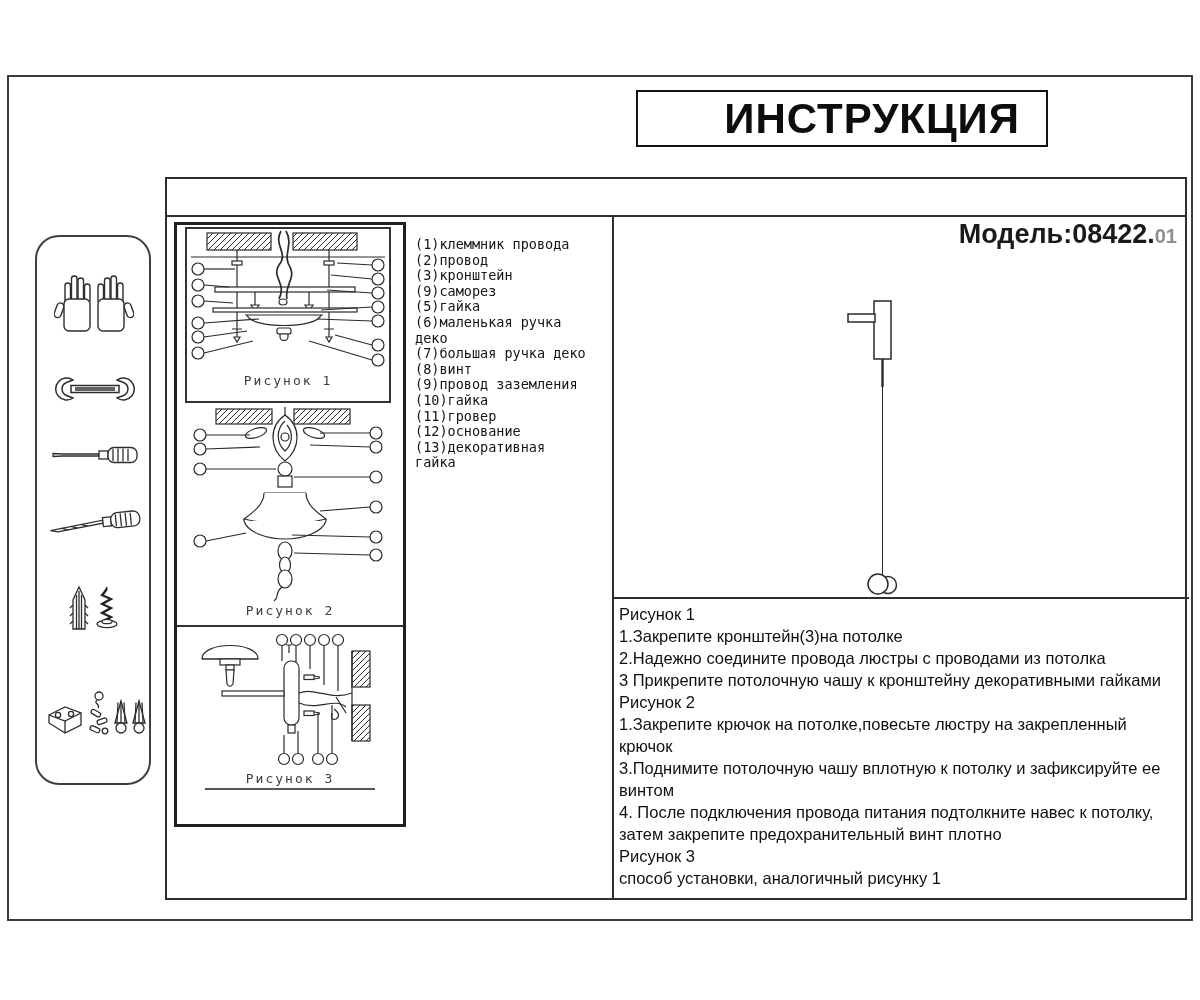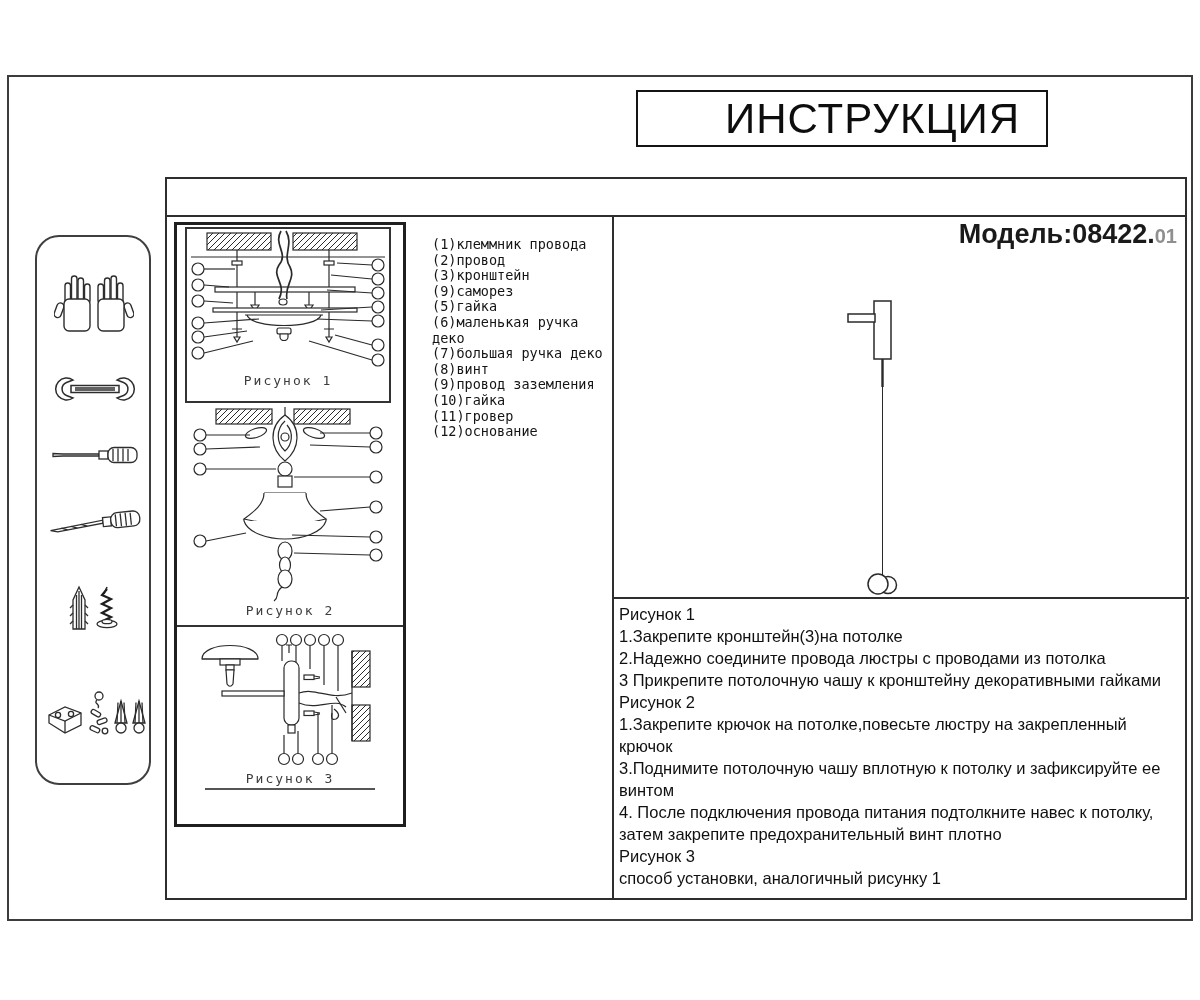--- a/index.html
+++ b/index.html
@@ -9,39 +9,39 @@
   }
   .abs{position:absolute;box-sizing:border-box;}
   svg{display:block;}
 
   
   .page-frame{left:7px;top:75px;width:1186px;height:846px;border:2px solid #3c3c3c;background:#fff;}
 
   
   .title-box{left:636px;top:90px;width:412px;height:57px;border:2px solid #141414;background:#fff;}
   .title-text{
-    display:block;width:100%;height:100%;line-height:53px;font-size:42px;font-weight:normal;
+    display:block;width:100%;height:100%;line-height:53px;font-size:42px;font-weight:bold;
     text-align:right;padding-right:26px;box-sizing:border-box;letter-spacing:1px;color:#0d0d0d;
   }
 
   
   .main-box{left:165px;top:177px;width:1022px;height:723px;border:2px solid #2e2e2e;background:#fff;}
   .header-strip{left:0;top:0;width:100%;height:38px;border-bottom:2px solid #2e2e2e;}
   .v-divider{left:445px;top:38px;height:681px;width:0;border-left:2px solid #2e2e2e;}
 
   
   .figures-box{left:7px;top:43px;width:232px;height:605px;border:3px solid #1f1f1f;background:#fff;}
   .fig1-box{left:8px;top:2px;width:206px;height:176px;border:2px solid #333;}
   .figcap{font-family:"DejaVu Sans Mono",monospace;font-size:13px;letter-spacing:2px;color:#3d3d3d;text-align:center;}
   .fig-sep{left:0;top:400px;width:226px;height:0;border-top:2px solid #333;}
   .cap-underline{border-top:2px solid #555;width:170px;margin:2px auto 0 auto;}
 
   
   .parts-list{
-    left:265px;top:58px;width:178px;
+    left:248px;top:58px;width:178px;
     font-family:"DejaVu Sans Mono",monospace;font-size:13.5px;line-height:15.6px;color:#141414;
   }
 
   
   .model-line{left:447px;top:40px;right:8px;text-align:right;font-size:27px;font-weight:600;color:#1a1a1a;white-space:nowrap;}
   .model-suffix{font-size:20px;color:#8f8f8f;font-weight:600;margin-top:18px;}
   .lamp-wrap{left:641px;top:118px;}
   .instr-divider{left:446px;top:418px;width:576px;height:0;border-top:2px solid #2e2e2e;}
   .instructions{left:452px;top:424px;width:548px;font-size:16.5px;line-height:22px;color:#101010;}
 
@@ -342,20 +342,21 @@
     <div>(3)кронштейн</div>
     <div>(9)саморез</div>
     <div>(5)гайка</div>
     <div>(6)маленькая ручка деко</div>
     <div>(7)большая ручка деко</div>
     <div>(8)винт</div>
     <div>(9)провод заземления</div>
     <div>(10)гайка</div>
     <div>(11)гровер</div>
     <div>(12)основание</div>
+    <div>(13)декоративная гайка</div>
   </div>
 
   <div class="abs model-line">
     <span>Модель:08422.</span><span class="model-suffix">01</span>
   </div>
 
   <div class="abs lamp-wrap">
     <svg width="150" height="300" viewBox="0 0 150 300" fill="none" stroke="#2a2a2a" stroke-width="1.5">
       <rect x="66" y="4" width="17" height="58" fill="#fff"></rect>
       <rect x="40" y="17" width="27" height="8" fill="#fff"></rect>

